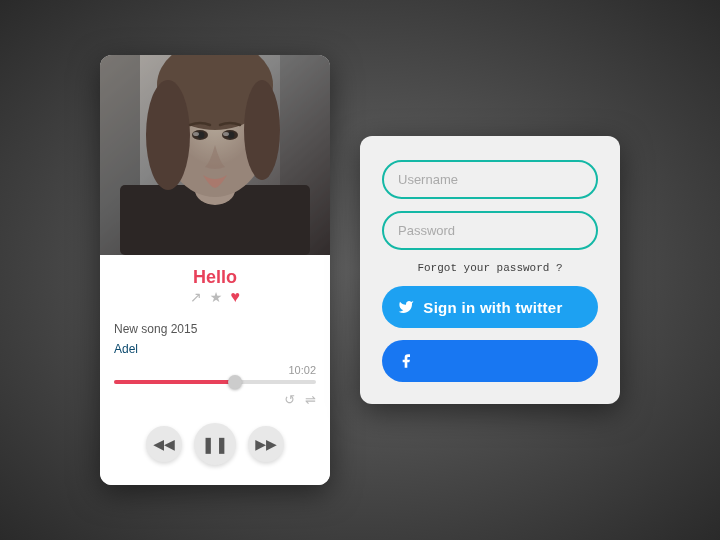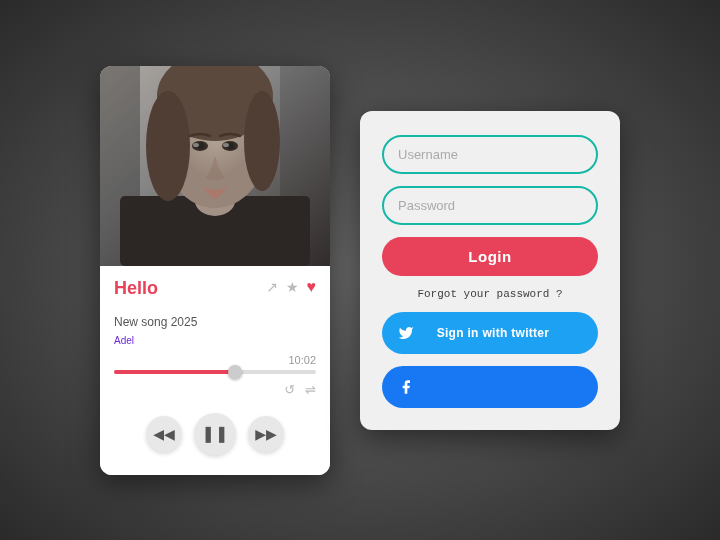--- a/index.html
+++ b/index.html
@@ -39,23 +39,24 @@
       height: 100%;
     }
 
     .card-info {
       padding: 12px 14px 8px;
       background: #fff;
     }
 
     .card-title-row {
       display: flex;
-      align-items: flex-start;
+      align-items: center;
       justify-content: space-between;
       margin-bottom: 16px;
+      flex-direction: column;
     }
 
     .song-title {
       color: #e8415a;
       font-size: 18px;
       font-weight: 700;
     }
 
     .card-icons {
       display: flex;
@@ -74,22 +75,22 @@
       font-size: 16px;
     }
 
     .song-subtitle {
       font-size: 12px;
       color: #555;
       margin-bottom: 6px;
     }
 
     .artist-name {
-      font-size: 10px;
-      color: #6d28d9;
+      font-size: 12px;
+      color: #0c4a6e;
       margin-bottom: 8px;
     }
 
     .progress-row {
       display: flex;
       align-items: center;
       justify-content: flex-end;
       margin-bottom: 4px;
     }
 
@@ -233,21 +234,21 @@
       font-size: 12px;
       color: #aaa;
     }
 
     .social-btn {
       width: 100%;
       padding: 11px 14px;
       border: none;
       border-radius: 25px;
       color: #fff;
-      font-size: 12px;
+      font-size: 15px;
       font-weight: 600;
       cursor: pointer;
       display: flex;
       align-items: center;
       gap: 6px;
       letter-spacing: 0.3px;
     }
 
     .social-btn.twitter {
       background: #1da1f2;
@@ -329,21 +330,21 @@
 
   <div class="card-info">
     <div class="card-title-row">
       <span class="song-title">Hello</span>
       <div class="card-icons">
         <span class="card-icon">↗</span>
         <span class="card-icon">★</span>
         <span class="card-icon heart">♥</span>
       </div>
     </div>
-    <div class="song-subtitle">New song 2025</div>
+    <div class="song-subtitle">New song 2015</div>
     <div class="artist-name">Adel</div>
 
     <div class="progress-row">
       <span class="time-label">10:02</span>
     </div>
 
     <div class="progress-bar-container">
       <div class="progress-fill"></div>
       <div class="progress-thumb"></div>
     </div>
@@ -357,21 +358,20 @@
       <button class="ctrl-btn">◀◀</button>
       <button class="ctrl-btn pause">❚❚</button>
       <button class="ctrl-btn">▶▶</button>
     </div>
   </div>
 </div>
 
 <div class="login-card">
   <input class="login-input" type="text" placeholder="Username" style="">
   <input class="login-input" type="password" placeholder="Password" style="">
-  <button class="login-btn">Login</button>
   <div class="forgot-text">Forgot your password ?</div>
 
 
   <button class="social-btn twitter">
     <span class="social-icon">
       <svg width="16" height="16" viewBox="0 0 24 24" fill="white">
         <path d="M23 3a10.9 10.9 0 01-3.14 1.53 4.48 4.48 0 00-7.86 3v1A10.66 10.66 0 013 4s-4 9 5 13a11.64 11.64 0 01-7 2c9 5 20 0 20-11.5a4.5 4.5 0 00-.08-.83A7.72 7.72 0 0023 3z"></path>
       </svg>
     </span>
     <span class="social-label">Sign in with twitter</span>

